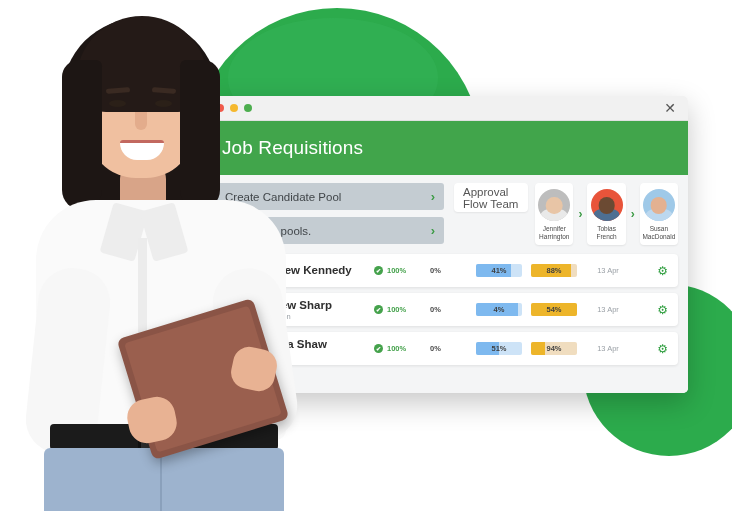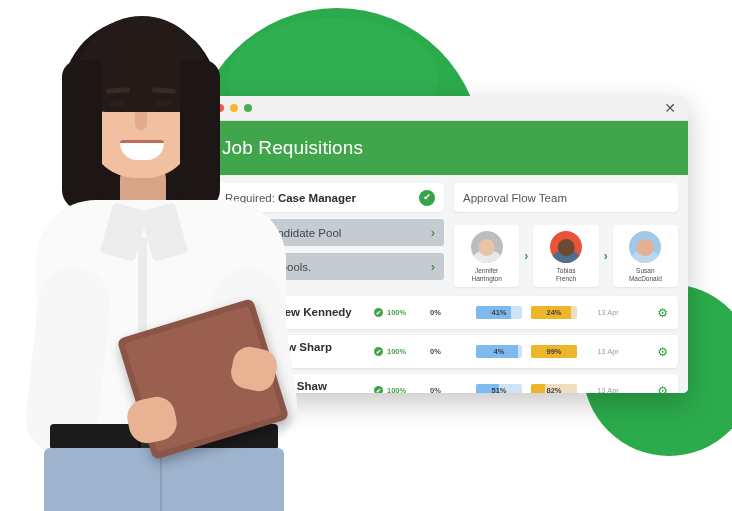--- a/index.html
+++ b/index.html
@@ -122,21 +122,21 @@
     flex-direction: column;
     gap: 7px;
     overflow: hidden;
   }
 
   .top-grid {
     display: flex;
     gap: 10px;
   }
   .col-left { width: 228px; display: flex; flex-direction: column; gap: 7px; }
-  .col-right { flex: 1; display: flex; flex-direction: column; gap: 13px; }
+  .col-right { flex: 1; display: flex; flex-direction: row; gap: 7px; }
 
   .field {
     background: #ffffff;
     border-radius: 4px;
     height: 29px;
     display: flex;
     align-items: center;
     padding: 0 9px;
     font-size: 11.5px;
     color: #3b3b3b;
@@ -504,25 +504,20 @@
     <div class="appbar">
       <h1>Job Requisitions</h1>
     </div>
 
     <div class="body-area">
 
       <div class="top-grid">
 
         <div class="col-left">
 
-          <div class="field">
-            <span class="lbl-lite">Required:</span>
-            <span class="lbl-bold">Case Manager</span>
-            <span class="check">✔</span>
-          </div>
 
           <div class="listrow">
             <span>Create Candidate Pool</span>
             <span class="chev">›</span>
           </div>
 
           <div class="listrow">
             <span>Candidate pools.</span>
             <span class="chev">›</span>
           </div>
@@ -594,21 +589,21 @@
           </div>
           <div class="cell cell-zero">
             <span>0%</span>
           </div>
           <div class="bar bar-blue">
             <span class="bar-fill" style="width:77%"></span>
             <span class="bar-txt">41%</span>
           </div>
           <div class="bar bar-gold">
             <span class="bar-fill" style="width:88%"></span>
-            <span class="bar-txt">24%</span>
+            <span class="bar-txt">88%</span>
           </div>
           <div class="cell-date">13 Apr</div>
           <span class="gear">⚙</span>
         </div>
 
         <div class="cand-row">
           <div class="cand-avatar">
             <span class="av-bg" style="background:#7a8fa5"></span>
             <span class="av-body" style="background:#41556b"></span>
             <span class="av-head" style="background:#e0b091"></span>
@@ -623,21 +618,21 @@
           </div>
           <div class="cell cell-zero">
             <span>0%</span>
           </div>
           <div class="bar bar-blue">
             <span class="bar-fill" style="width:92%"></span>
             <span class="bar-txt">4%</span>
           </div>
           <div class="bar bar-gold">
             <span class="bar-fill" style="width:99%"></span>
-            <span class="bar-txt">99%</span>
+            <span class="bar-txt">54%</span>
           </div>
           <div class="cell-date">13 Apr</div>
           <span class="gear">⚙</span>
         </div>
 
         <div class="cand-row">
           <div class="cand-avatar">
             <span class="av-bg" style="background:#c79a83"></span>
             <span class="av-body" style="background:#6d4b38"></span>
             <span class="av-head" style="background:#8c6148"></span>
@@ -652,21 +647,21 @@
           </div>
           <div class="cell cell-zero">
             <span>0%</span>
           </div>
           <div class="bar bar-blue">
             <span class="bar-fill" style="width:51%"></span>
             <span class="bar-txt">51%</span>
           </div>
           <div class="bar bar-gold">
             <span class="bar-fill" style="width:31%"></span>
-            <span class="bar-txt">82%</span>
+            <span class="bar-txt">94%</span>
           </div>
           <div class="cell-date">13 Apr</div>
           <span class="gear">⚙</span>
         </div>
 
       </div>
     </div>
   </div>
 
   <div class="person">

